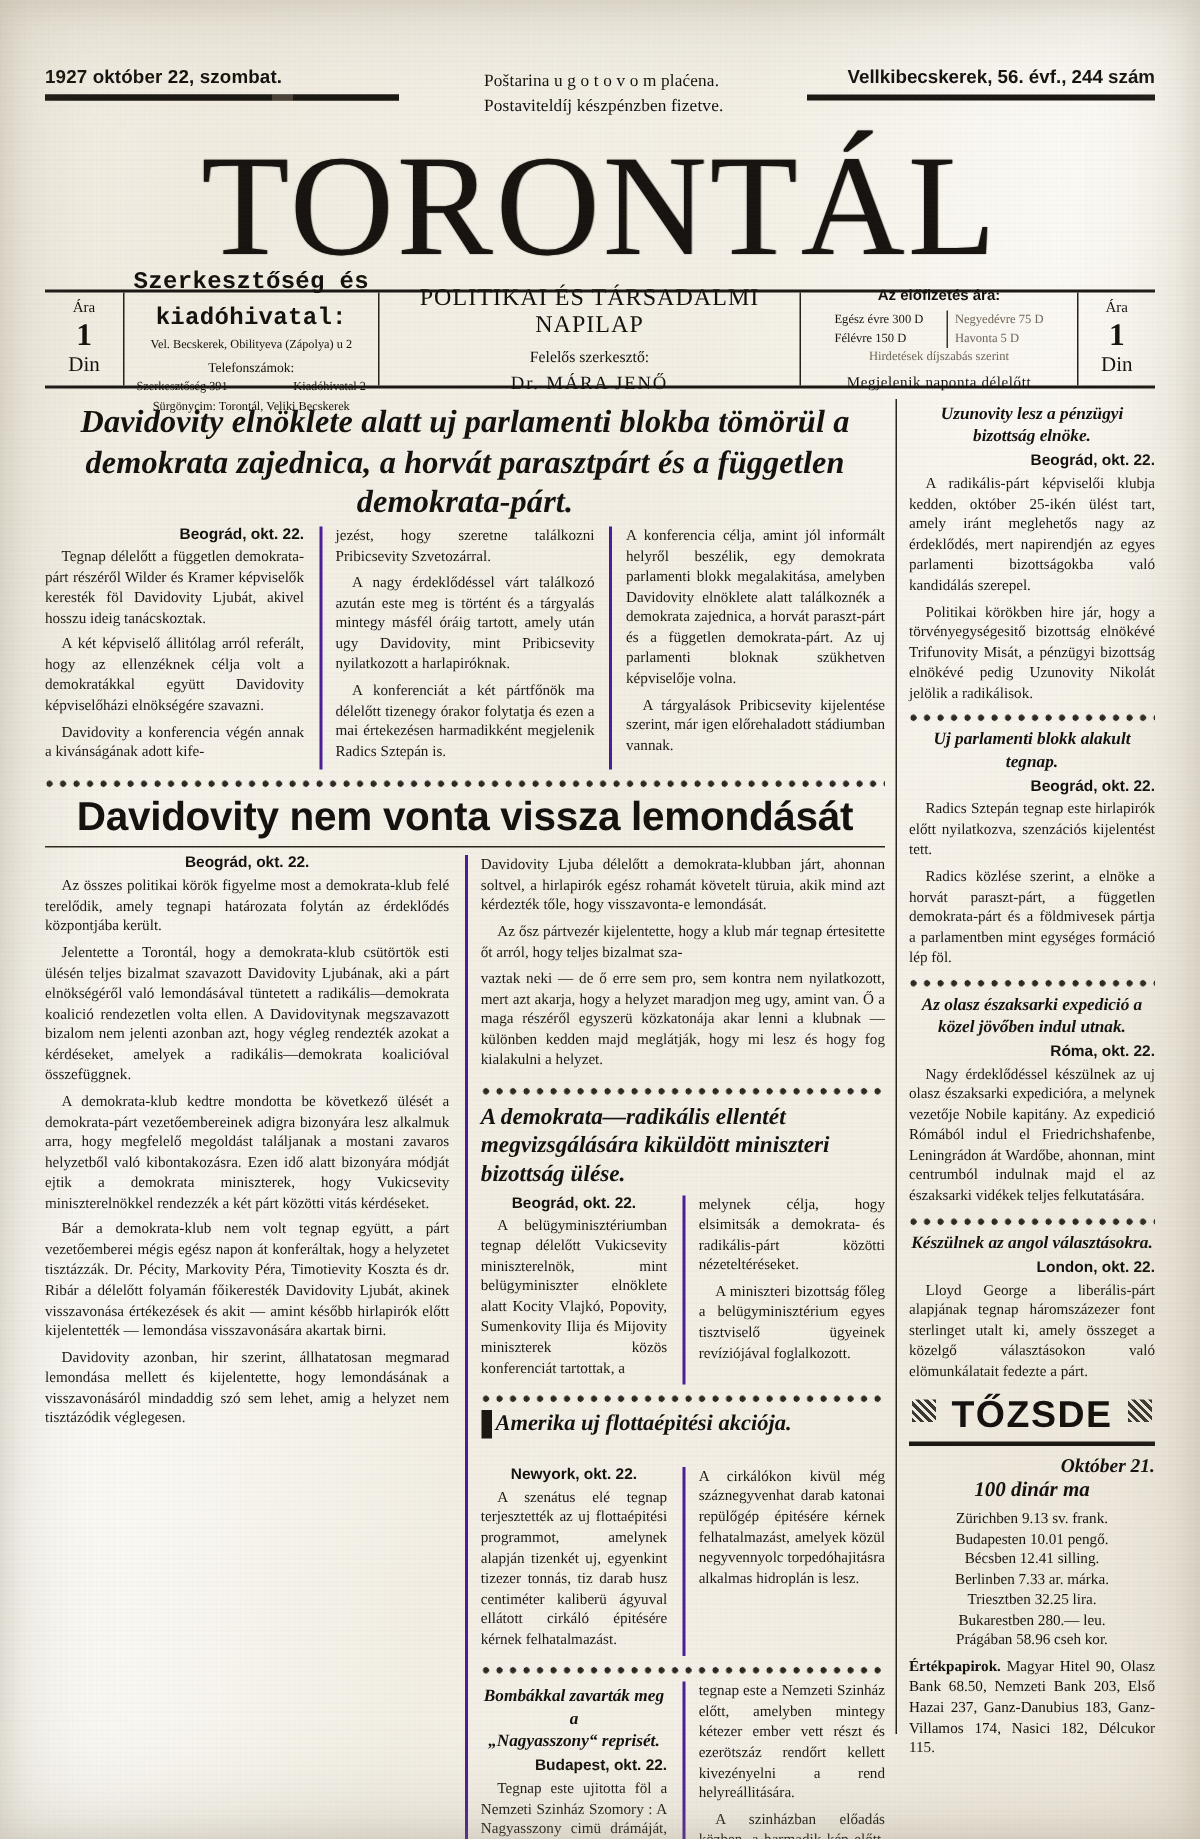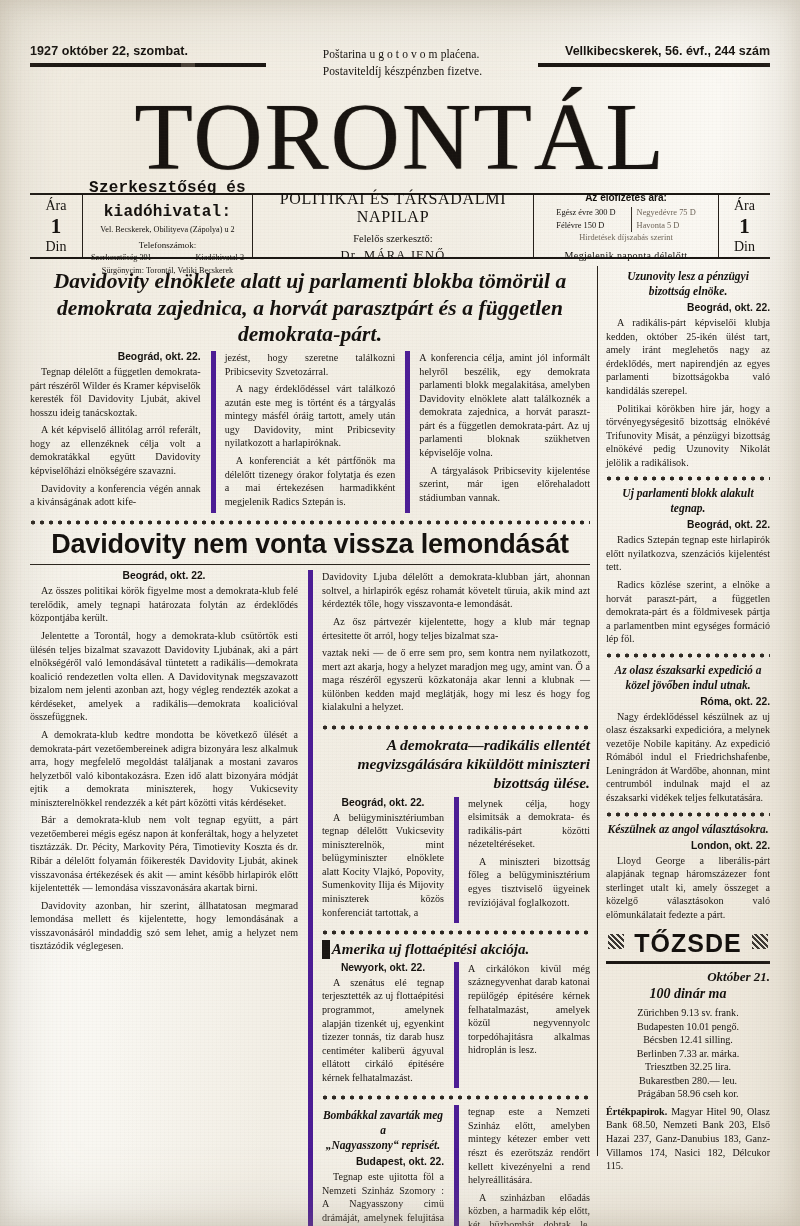--- a/index.html
+++ b/index.html
@@ -55,21 +55,21 @@
   }
 
   
   .mast{
     margin-top:4px;border-top:2.4px solid #1b1713;border-bottom:2.4px solid #1b1713;
     display:flex;align-items:stretch;height:62px;
   }
   .mcell{display:flex;flex-direction:column;justify-content:center;padding:2px 4px;box-sizing:border-box;}
   .vsep{border-left:1.6px solid #26201a;}
   .ara{width:52px;text-align:center;font-family:"Liberation Serif",serif;}
-  .ara .w1{font-size:14px;}
+  .ara .w1{font-size:10px;}
   .ara .w2{font-size:21px;font-weight:bold;line-height:1;margin:2px 0;}
   .ara .w3{font-size:14px;}
   .mast-ed{width:170px;text-align:center;font-size:9px;line-height:1.5;}
   .mast-ed .b{font-family:Liberation Mono, monospace;font-weight:bold;font-size:16px;letter-spacing:.2px;}
   .mast-ed .tiny{font-size:8.2px;}
   .mast-ed .row{display:flex;justify-content:space-between;padding:0 4px;font-size:8.2px;}
   .mast-ctr{flex:1;text-align:center;}
   .mast-ctr .t1{font-size:16px;letter-spacing:.7px;}
   .mast-ctr .t2{font-size:10.5px;margin-top:7px;}
   .mast-ctr .t3{font-size:12.5px;letter-spacing:1.2px;margin-top:4px;}
@@ -98,40 +98,40 @@
     background-size:9px 7px;opacity:.92;
   }
   .rule-thin{border-top:1.1px solid #2a241d;margin:5px 0;}
 
   .head2{
     font-family:"Liberation Sans",sans-serif;font-weight:bold;
     font-size:27px;line-height:1.1;text-align:center;letter-spacing:-.2px;margin:3px 0 5px;
   }
   .head3{
     font-family:"Liberation Serif",serif;font-style:italic;font-weight:bold;
-    font-size:15.5px;line-height:1.24;text-align:right;margin:3px 0 4px;
+    font-size:15.5px;line-height:1.24;text-align:left;margin:3px 0 4px;
   }
   .head4{
     font-family:"Liberation Serif",serif;font-style:italic;font-weight:bold;
-    font-size:15px;line-height:1.25;text-align:left;margin:2px 0 3px;
+    font-size:15px;line-height:1.25;text-align:left;margin:2px 0 19px;
   }
   .head4 .cap{
     display:inline-block;background:#1b1713;color:#f3f0e8;
     padding:0 2px;margin-right:2px;font-style:normal;
   }
   .head-sm{
     font-family:"Liberation Serif",serif;font-style:italic;font-weight:bold;
     font-size:11.5px;line-height:1.3;text-align:center;margin:3px 0 3px;
   }
 
   
   .cols2{display:flex;gap:10px;}
   .cols3{display:flex;gap:10px;}
   .cols2>.c, .cols3>.c{flex:1;}
-  .cols2>.c+.c, .cols3>.c+.c{border-left:5px solid #4c1d95;padding-left:9px;}
+  .cols2>.c+.c, .cols3>.c+.c{border-left:2px solid #4c1d95;padding-left:9px;}
   p.bt{
     font-size:10.1px;line-height:1.345;text-align:justify;
     margin:0 0 4px;text-indent:11px;
     font-family:"Liberation Serif",serif;
     color:#1a1612;
     -webkit-hyphens:auto;hyphens:auto;
   }
   p.bt.ni{text-indent:0;}
   .dl{text-align:right;font-size:10.1px;margin:0 0 3px;}
   .dl b{font-family:"Liberation Sans",sans-serif;font-size:10.3px;}

